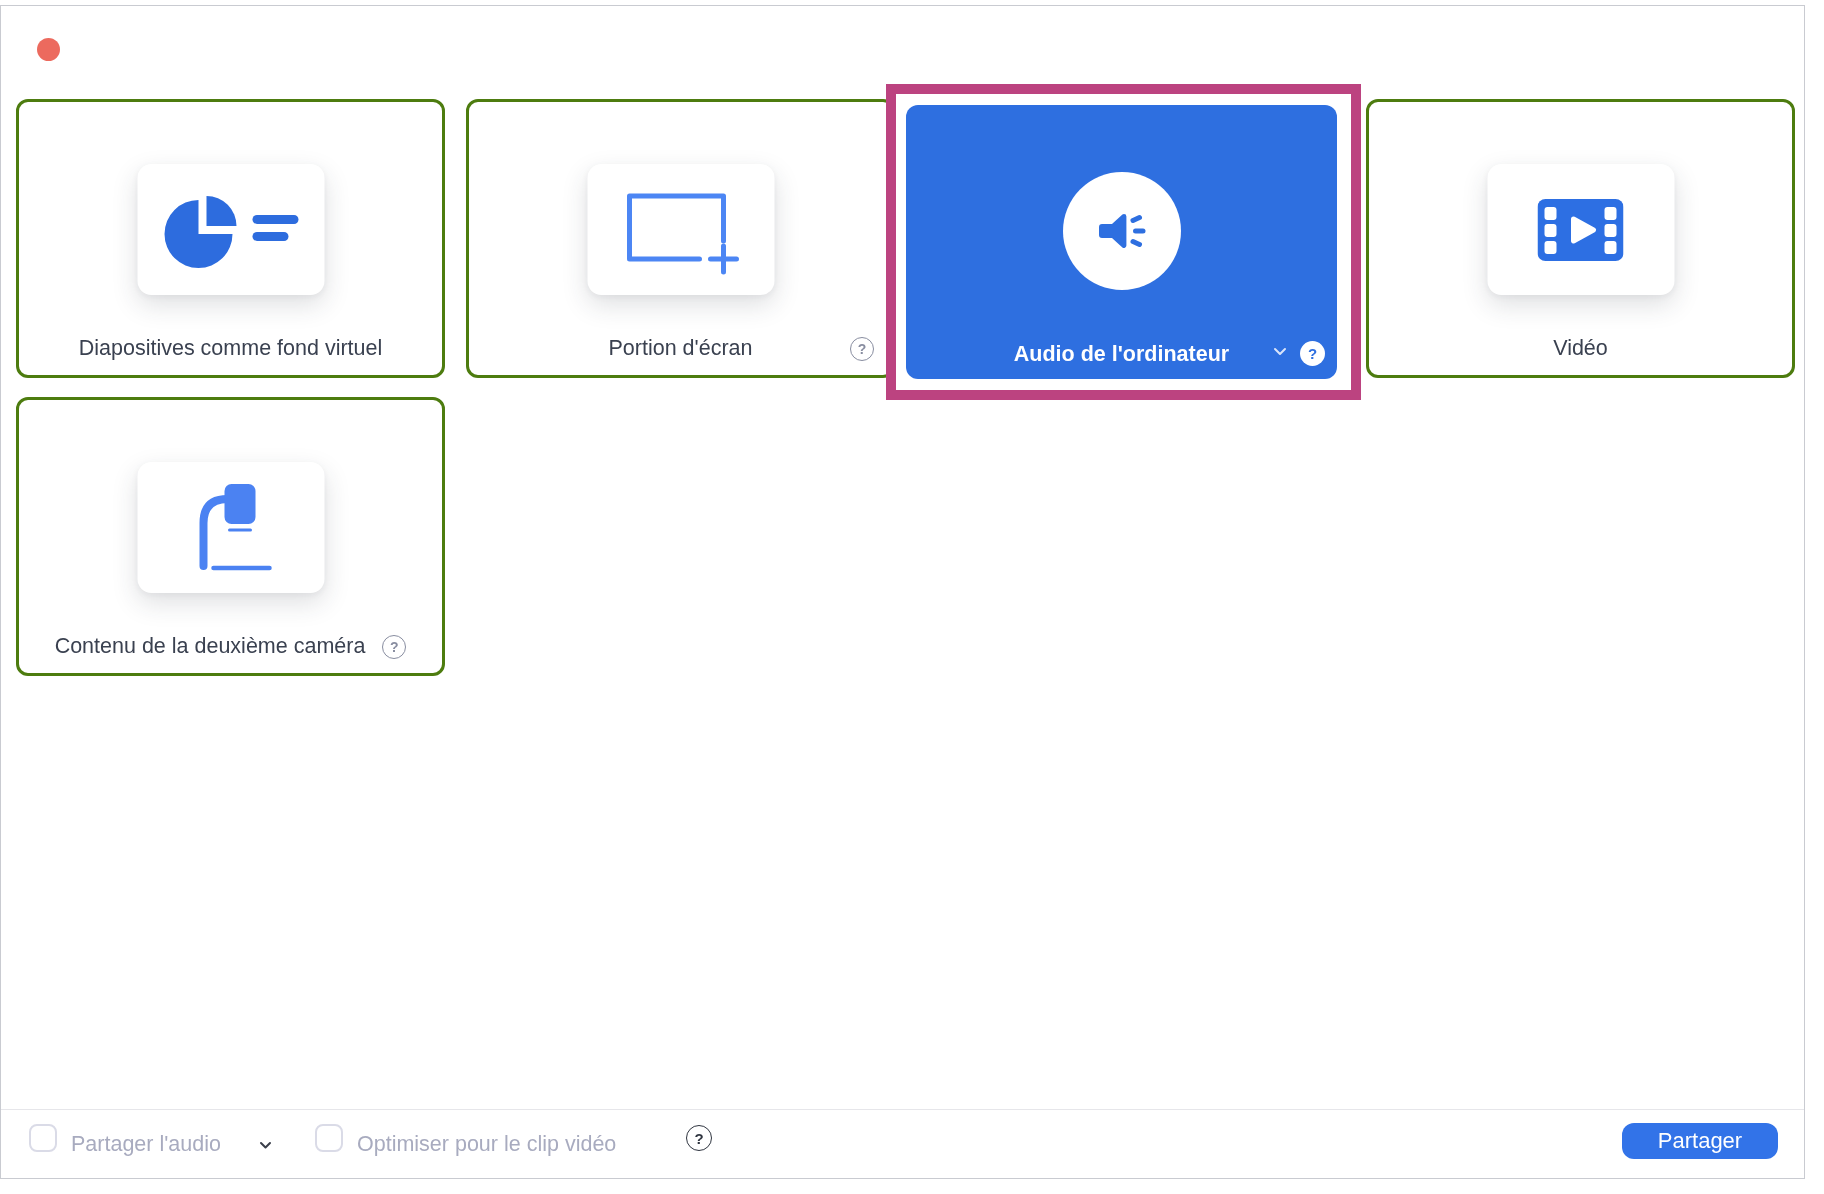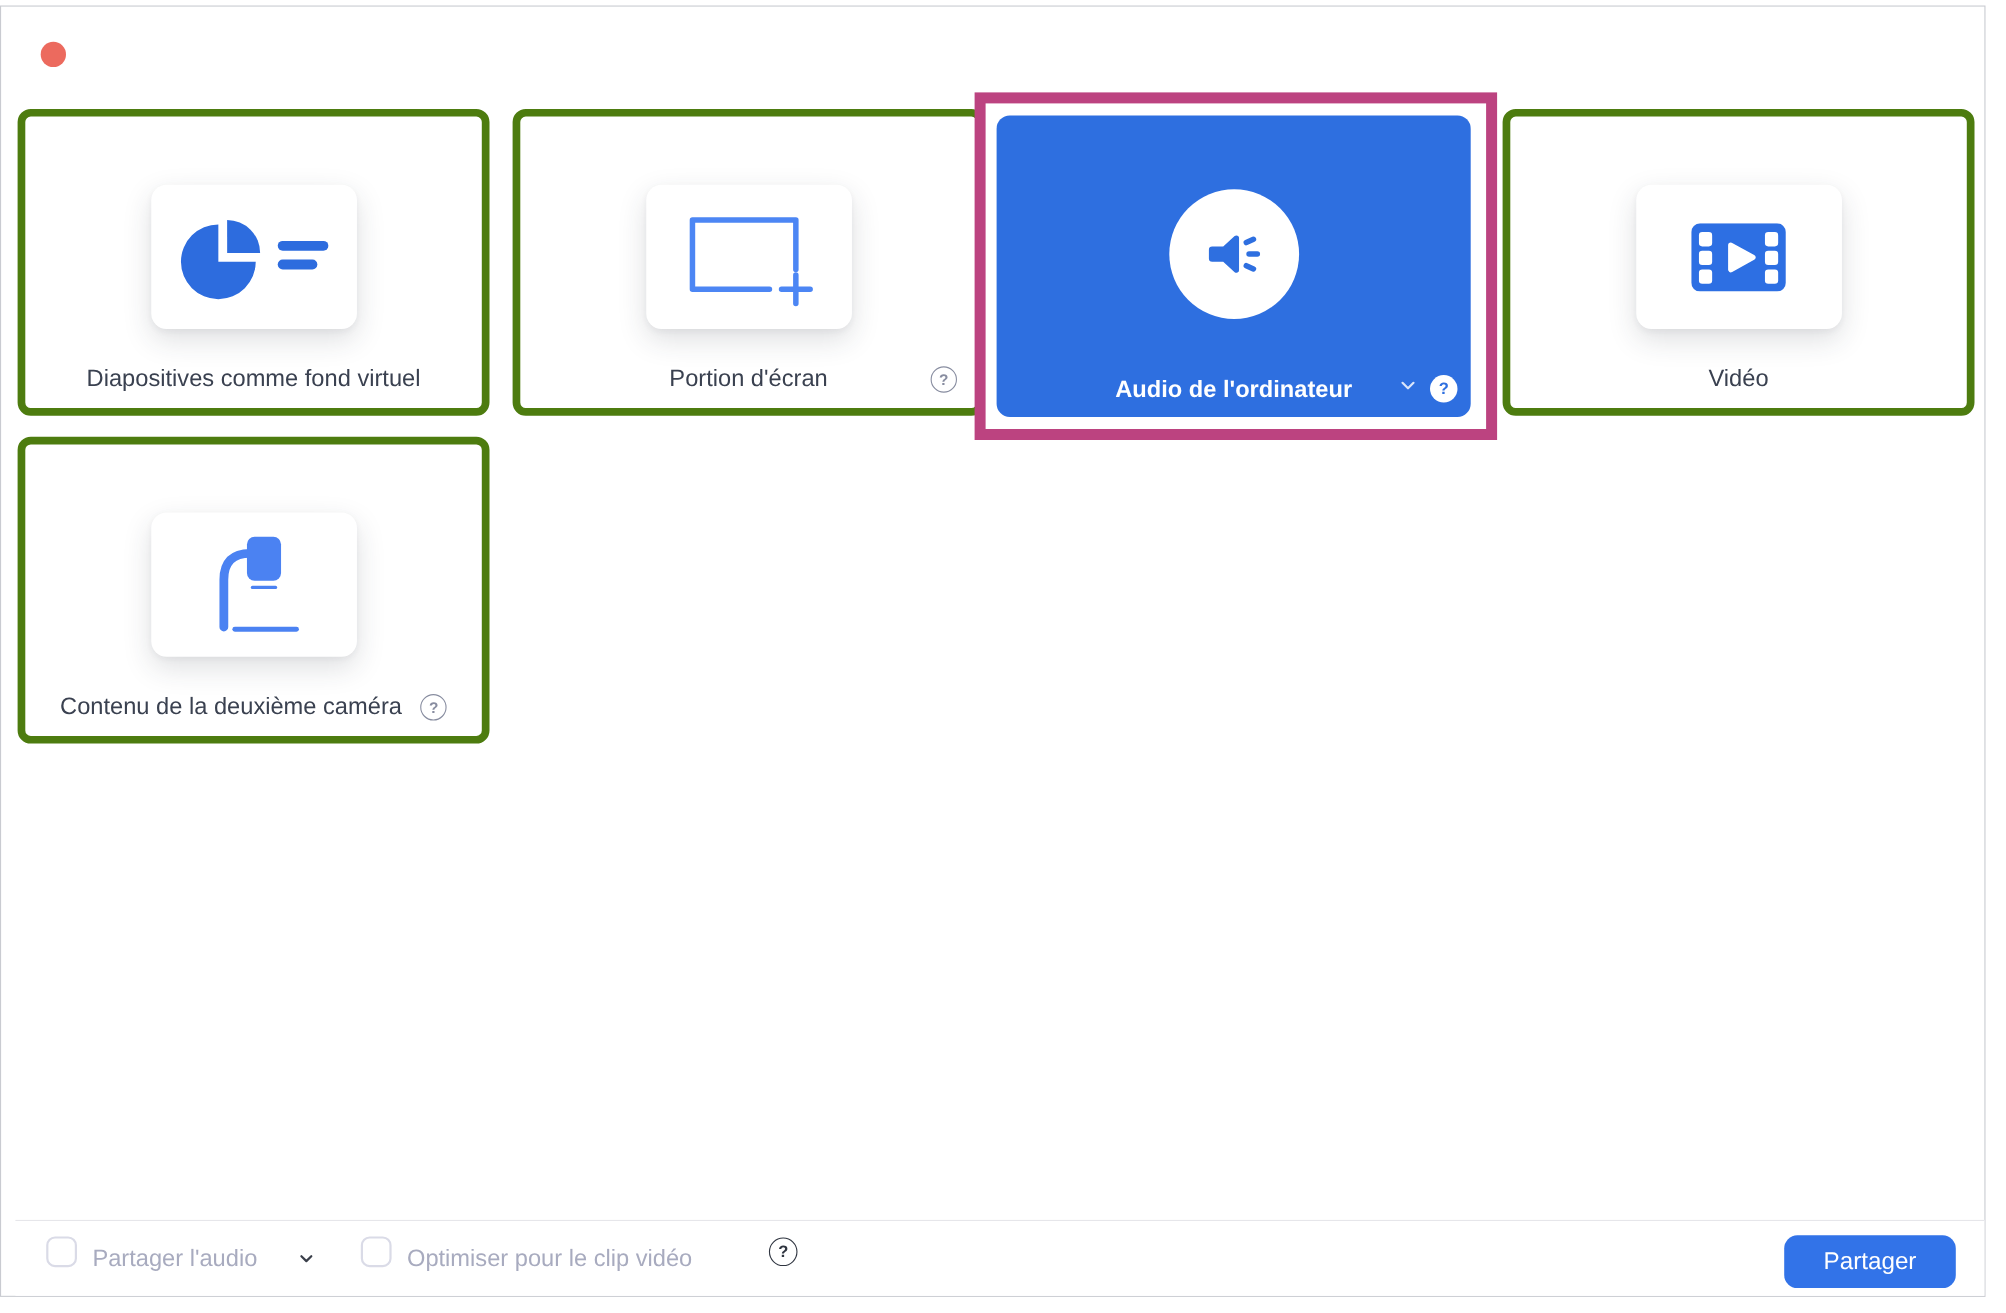--- a/index.html
+++ b/index.html
@@ -5,40 +5,40 @@
   html,body{margin:0;padding:0;background:#fff;}
   body{width:1824px;height:1194px;position:relative;font-family:"Liberation Sans",sans-serif;overflow:hidden;}
   .window{position:absolute;left:0;top:5px;width:1805px;height:1174px;background:#ffffff;border:1px solid #c9cbd1;box-sizing:border-box;}
   
   .close-dot{position:absolute;left:36px;top:32px;width:23px;height:23px;border-radius:50%;background:#EC6A5E;}
   
   .tabs{position:absolute;left:757px;top:24px;width:320px;height:44px;background:#F0F1F4;border-radius:22px;display:flex;align-items:stretch;box-sizing:border-box;}
   .tab{flex:1;display:flex;align-items:center;justify-content:center;font-size:21px;font-weight:700;color:#3D4352;border-radius:22px;cursor:default;}
   .tab.active{background:#ffffff;color:#2D6FE8;border:1px solid #E7E8EC;box-shadow:0 1px 4px rgba(0,0,0,.08);box-sizing:border-box;}
   
-  .tile{position:absolute;width:429px;height:279px;background:#fff;border:7px solid #4d7c0f;border-radius:12px;box-sizing:border-box;}
+  .tile{position:absolute;width:429px;height:279px;background:#fff;border:3px solid #4d7c0f;border-radius:12px;box-sizing:border-box;}
   .icon-card{position:absolute;left:50%;transform:translateX(-50%);top:62px;width:187px;height:131px;background:#fff;border-radius:14px;box-shadow:0 10px 26px rgba(40,44,63,.15),0 2px 6px rgba(40,44,63,.05);display:flex;align-items:center;justify-content:center;}
   .tile-label-row{position:absolute;left:0;right:0;bottom:14px;display:flex;align-items:center;justify-content:center;gap:3px;}
   .tile-label{font-size:21.5px;font-weight:500;color:#3A4150;white-space:nowrap;}
   .help-outline{width:24px;height:24px;border-radius:50%;border:1.6px solid #888DA0;color:#888DA0;display:flex;align-items:center;justify-content:center;font-size:14px;font-weight:600;box-sizing:border-box;background:#fff;flex:0 0 auto;}
   .help-outline.dark{border-color:#2F3540;color:#2F3540;width:26px;height:26px;font-size:15px;}
   
   .highlight-box{position:absolute;left:885px;top:78px;width:475px;height:316px;border:10px solid #BC4380;box-sizing:border-box;background:transparent;z-index:5;}
   .audio-tile{position:absolute;left:905px;top:99px;width:431px;height:274px;background:#2E6FE0;border-radius:12px;z-index:6;}
   .audio-circle{position:absolute;left:50%;top:67px;transform:translateX(-50%);width:118px;height:118px;border-radius:50%;background:#ffffff;display:flex;align-items:center;justify-content:center;}
   .audio-label-row{position:absolute;left:0;right:0;bottom:10px;height:30px;display:flex;align-items:center;justify-content:center;}
   .audio-label{color:#ffffff;font-size:21.5px;font-weight:600;white-space:nowrap;}
   .audio-chevron{position:absolute;right:50px;bottom:19px;color:#D9E4FA;}
   .help-badge{position:absolute;right:12px;bottom:13px;width:25px;height:25px;border-radius:50%;background:#ffffff;color:#2E6FE0;display:flex;align-items:center;justify-content:center;font-size:15px;font-weight:700;}
   
-  .footer{position:absolute;left:13px;right:0;bottom:0;height:68px;border-top:1px solid #E6E6EA;background:#fff;}
+  .footer{position:absolute;left:0;right:0;bottom:0;height:68px;border-top:1px solid #E6E6EA;background:#fff;}
   .checkbox{position:absolute;top:14px;width:28px;height:28px;border:2px solid #DADBE7;border-radius:8px;box-sizing:border-box;background:#fff;}
   .footer-label{position:absolute;top:0;height:68px;display:flex;align-items:center;font-size:21.5px;color:#A8ABBF;white-space:nowrap;}
   .footer-chevron{position:absolute;top:26px;color:#3A3F4A;}
-  .share-btn{position:absolute;right:26px;top:13px;width:156px;height:48px;border:none;border-radius:12px;background:#3273E8;color:#fff;font-size:22px;font-weight:500;font-family:"Liberation Sans",sans-serif;display:flex;align-items:center;justify-content:center;}
+  .share-btn{position:absolute;right:26px;top:13px;width:156px;height:36px;border:none;border-radius:12px;background:#3273E8;color:#fff;font-size:22px;font-weight:500;font-family:"Liberation Sans",sans-serif;display:flex;align-items:center;justify-content:center;}
 </style>
 </head>
 <body>
 
 <div class="window">
 
   <div class="close-dot"></div>
 
 
   <div class="tile" style="left:15px;top:93px;">

